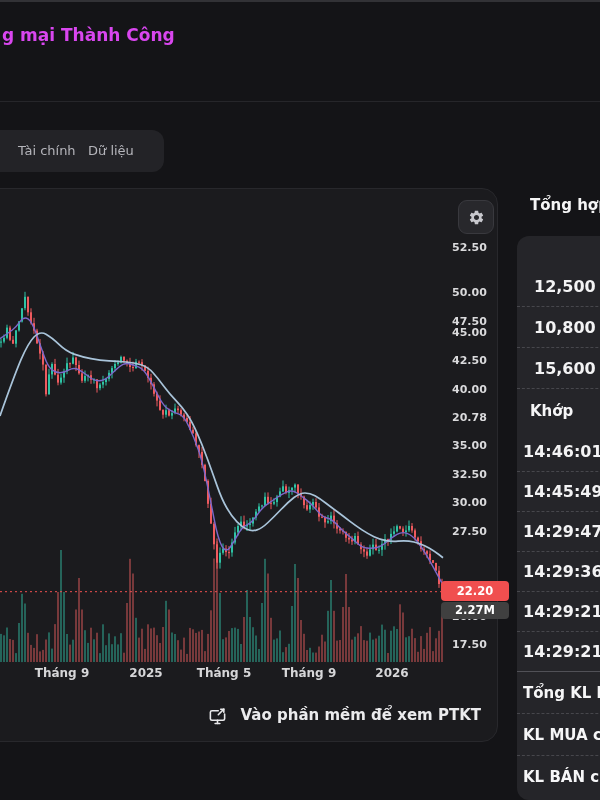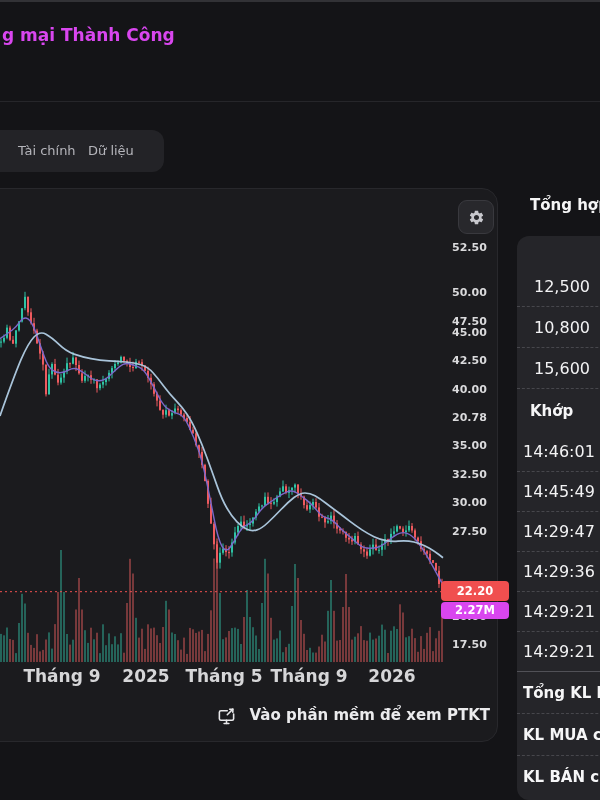--- a/index.html
+++ b/index.html
@@ -10,35 +10,35 @@
   #page-title{left:2px;top:25px;font-size:17px;font-weight:700;color:#d946ef;white-space:nowrap;}
   #header-divider{left:0;top:101px;width:600px;height:1px;background:#26262a;}
   #tabbar{left:-24px;top:130px;width:188px;height:42px;background:#232327;border-radius:12px;}
   .tab{top:143px;font-size:13px;color:#b5b5bb;white-space:nowrap;cursor:pointer;}
   #tab-taichinh{left:18px;}
   #tab-dulieu{left:88px;}
   #chart-card{left:-24px;top:188px;width:520px;height:552px;background:#1b1b1e;
               border:1px solid #28282c;border-radius:16px;}
   #chart-svg{left:0;top:188px;}
   .ytick{left:452px;width:44px;font-size:11px;font-weight:700;color:#dadadc;line-height:14px;z-index:2;}
-  .xtick{top:666px;font-size:17px;font-weight:700;color:#d6d6d8;white-space:nowrap;transform:translateX(-50%);z-index:2;}
+  .xtick{top:666px;font-size:12px;font-weight:700;color:#d6d6d8;white-space:nowrap;transform:translateX(-50%);z-index:2;}
   .badge{left:441px;width:68px;border-radius:4px;color:#fff;font-size:11.5px;font-weight:700;
          text-align:center;z-index:3;}
   #price-badge{top:581px;height:20px;line-height:20px;}
   #volume-badge{top:602px;height:17px;line-height:17px;}
   #gear-button{left:458px;top:200px;width:34px;height:32px;background:#28282c;border:1px solid #39393e;
                border-radius:9px;display:flex;align-items:center;justify-content:center;cursor:pointer;z-index:3;}
-  #footer-link{top:703px;right:110px;height:24px;display:flex;align-items:center;gap:14px;cursor:pointer;}
+  #footer-link{top:703px;right:119px;height:24px;display:flex;align-items:center;gap:14px;cursor:pointer;}
   #footer-link span{font-size:15px;font-weight:700;color:#ebebed;white-space:nowrap;}
   #panel-title{left:530px;top:196px;font-size:15px;font-weight:700;color:#f5f5f6;white-space:nowrap;}
   #panel-card{left:517px;top:236px;width:96px;height:564px;background:#252529;border-radius:12px;}
   .prow{box-sizing:border-box;display:flex;align-items:center;white-space:nowrap;overflow:visible;}
   .prow.dash{border-bottom:1px dashed #47474c;}
   .prow.solid{border-bottom:1px solid #515157;}
-  .prow .txt{font-size:16px;font-weight:400;color:#f3f3f4;}
+  .prow .txt{font-size:16px;font-weight:700;color:#f3f3f4;}
   .prow .bold{font-size:15px;font-weight:700;color:#f6f6f7;}
 </style>
 </head>
 <body>
 
 <div id="app">
   <div class="abs" id="topstrip"></div>
   <div class="abs" id="page-title">g mại Thành Công</div>
   <div class="abs" id="header-divider"></div>
 
@@ -525,21 +525,21 @@
     </div>
   <div id="xticks">
       <div class="abs xtick" style="left: 62px;">Tháng 9</div>
       <div class="abs xtick" style="left: 146px;">2025</div>
       <div class="abs xtick" style="left: 224px;">Tháng 5</div>
       <div class="abs xtick" style="left: 309px;">Tháng 9</div>
       <div class="abs xtick" style="left: 392px;">2026</div>
     </div>
 
   <div class="abs badge" id="price-badge" style="background: rgb(240, 79, 79);">22.20</div>
-  <div class="abs badge" id="volume-badge" style="background: #d946ef;">2.27M</div>
+  <div class="abs badge" id="volume-badge" style="background: #404040;">2.27M</div>
 
   <div class="abs" id="gear-button">
     <svg width="17" height="17" viewBox="0 0 24 24">
       <path fill="#c9c9ce" d="M19.14,12.94c0.04-0.3,0.06-0.61,0.06-0.94c0-0.32-0.02-0.64-0.07-0.94l2.03-1.58c0.18-0.14,0.23-0.41,0.12-0.61l-1.92-3.32c-0.12-0.22-0.37-0.29-0.59-0.22l-2.39,0.96c-0.5-0.38-1.03-0.7-1.62-0.94L14.4,2.81c-0.04-0.24-0.24-0.41-0.48-0.41h-3.84c-0.24,0-0.43,0.17-0.47,0.41L9.25,5.35C8.66,5.59,8.12,5.92,7.63,6.29L5.24,5.33c-0.22-0.08-0.47,0-0.59,0.22L2.74,8.87C2.62,9.08,2.66,9.34,2.86,9.48l2.03,1.58C4.84,11.36,4.8,11.69,4.8,12s0.02,0.64,0.07,0.94l-2.03,1.58c-0.18,0.14-0.23,0.41-0.12,0.61l1.92,3.32c0.12,0.22,0.37,0.29,0.59,0.22l2.39-0.96c0.5,0.38,1.03,0.7,1.62,0.94l0.36,2.54c0.05,0.24,0.24,0.41,0.48,0.41h3.84c0.24,0,0.44-0.17,0.47-0.41l0.36-2.54c0.59-0.24,1.13-0.56,1.62-0.94l2.39,0.96c0.22,0.08,0.47,0,0.59-0.22l1.92-3.32c0.12-0.22,0.07-0.47-0.12-0.61L19.14,12.94z M12,15.6c-1.98,0-3.6-1.62-3.6-3.6s1.62-3.6,3.6-3.6s3.6,1.62,3.6,3.6S13.98,15.6,12,15.6z"></path>
     </svg>
   </div>
 
   <div class="abs" id="footer-link">
     <svg width="19" height="19" viewBox="0 0 24 24" fill="none" stroke="#e8e8ea" stroke-width="2" stroke-linecap="round" stroke-linejoin="round">
       <path d="M21 10v6a2 2 0 0 1-2 2H5a2 2 0 0 1-2-2V8a2 2 0 0 1 2-2h8"></path>

